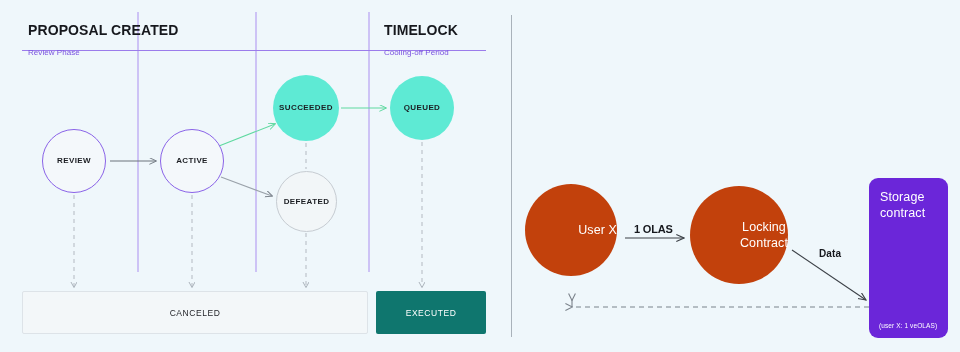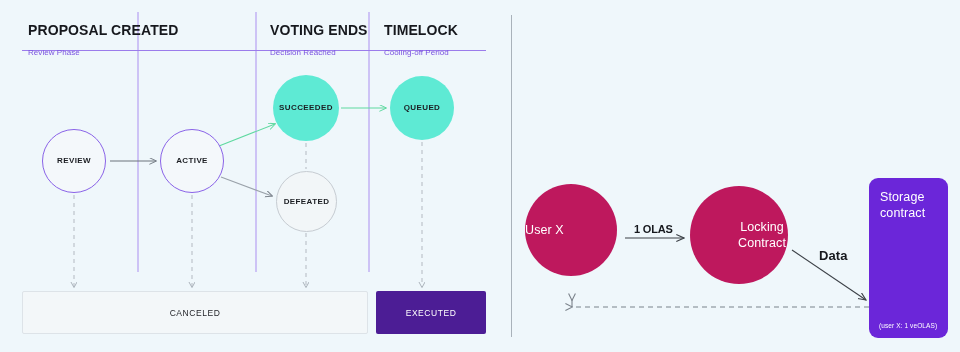--- a/index.html
+++ b/index.html
@@ -46,28 +46,28 @@
 
   
   .bar {
     position: absolute; box-sizing: border-box;
     display: flex; align-items: center; justify-content: center;
     border-radius: 2px;
   }
   .bar span { font-size: 8.5px; letter-spacing: .55px; }
   .bar-cancel { background: #f3f7f9; border: 1px solid #dde3e8; }
   .bar-cancel span { color: #24262b; }
-  .bar-exec { background: #4c1d95; }
+  .bar-exec { background: #0f766e; }
   .bar-exec span { color: #ffffff; }
 
   
   .r-circle {
     position: absolute; border-radius: 50%;
-    background: #be185d;
-    display: flex; align-items: center; justify-content: flex-start;
+    background: #c2410c;
+    display: flex; align-items: center; justify-content: flex-end;
   }
   .r-circle span {
     color: #ffffff; font-size: 12.5px; text-align: center;
     line-height: 1.3; letter-spacing: .1px;
   }
   .r-box {
     position: absolute; background: #6b26d9; border-radius: 9px;
   }
   .r-box-title {
     position: absolute; left: 11px; top: 11px;
@@ -78,21 +78,21 @@
     position: absolute; left: 10px; bottom: 9px;
     color: #ffffff; font-size: 6.5px; letter-spacing: .1px;
     white-space: nowrap;
   }
   .edge-label {
     position: absolute; white-space: nowrap;
     color: #16181d;
     margin-top: 17px;
   }
   .lbl-olas { font-size: 11px; font-weight: bold; letter-spacing: -.2px; }
-  .lbl-data { font-size: 13px; font-weight: bold; letter-spacing: .1px; }
+  .lbl-data { font-size: 10px; font-weight: bold; letter-spacing: .1px; }
 </style>
 </head>
 <body>
 
 <div id="stage">
 
   <svg class="layer" viewBox="0 0 960 352">
     <defs>
       <marker id="ah-gray" markerWidth="7" markerHeight="7" refX="6" refY="3" orient="auto">
         <path d="M0,0 L6.5,3 L0,6" fill="none" stroke="#777f88" stroke-width="0.9"></path>
@@ -143,24 +143,20 @@
     <line x1="792" y1="250" x2="866" y2="300" stroke="#3c4147" stroke-width="1.1" marker-end="url(#ah-dark)"></line>
 
     <line x1="869" y1="307" x2="572" y2="307" stroke="#7b838b" stroke-width="1.1" stroke-dasharray="5 4" marker-end="url(#ah-dashL)"></line>
     <line x1="572" y1="307" x2="572" y2="300" stroke="#7b838b" stroke-width="1.1" marker-end="url(#ah-dashL)"></line>
   </svg>
 
   <div class="phase-head" style="left:28px; top:22px;">
     <div class="phase-title">PROPOSAL CREATED</div>
     <div class="phase-sub">Review Phase</div>
   </div>
-  <div class="phase-head" style="left:270px; top:22px;">
-    <div class="phase-title">VOTING ENDS</div>
-    <div class="phase-sub">Decision Reached</div>
-  </div>
   <div class="phase-head" style="left:384px; top:22px;">
     <div class="phase-title">TIMELOCK</div>
     <div class="phase-sub">Cooling-off Period</div>
   </div>
 
   <div class="circle c-outline-purple" style="left:42px; top:129px; width:64px; height:64px;">
     <span>REVIEW</span>
   </div>
 
   <div class="circle c-outline-purple" style="left:160px; top:129px; width:64px; height:64px;">

